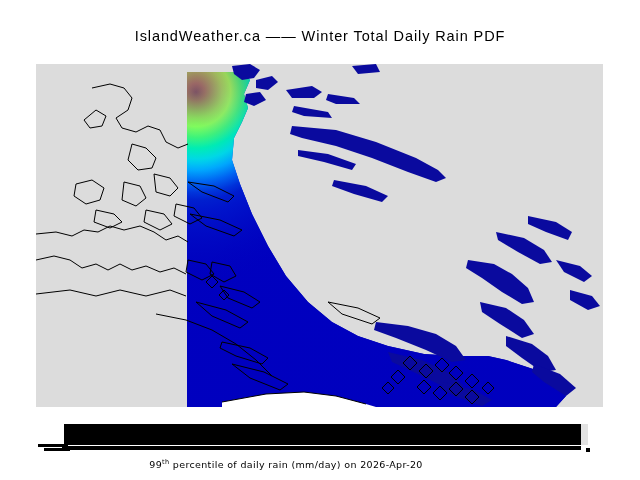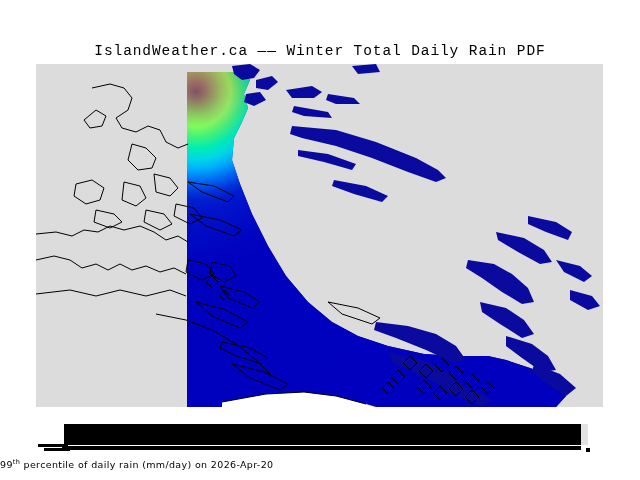--- a/index.html
+++ b/index.html
@@ -8,23 +8,23 @@
     background:#ffffff;
     font-family:"DejaVu Sans",sans-serif;
     overflow:hidden;
     position:relative;
   }
   #page{position:absolute;left:0;top:0;width:640px;height:480px;}
 
   
   .title{
     position:absolute;
-    left:0;top:43px;width:640px;
+    left:0;top:28px;width:640px;
     text-align:center;
-    font-family:Liberation Mono, monospace;
+    font-family:Liberation Sans, sans-serif;
     font-size:14.5px;
     letter-spacing:0.9px;
     color:#000000;
     white-space:nowrap;
   }
 
   
   .map-panel{
     position:absolute;
     left:36px;top:64px;
@@ -73,25 +73,26 @@
     position:absolute;
     left:586px;top:28px;
     width:4px;height:4px;
     background:#000000;
   }
 
   
   .caption{
     position:absolute;
     left:0;top:458px;width:548px;
-    text-align:left;
+    text-align:center;
     font-size:9.5px;
     letter-spacing:0.35px;
     color:#000000;
     white-space:nowrap;
+    padding-left:12px;
   }
   .caption sup{font-size:6.5px;vertical-align:super;}
 </style>
 </head>
 <body>
 
 <div id="page">
 
   <div class="title">IslandWeather.ca —— Winter Total Daily Rain PDF</div>
 

